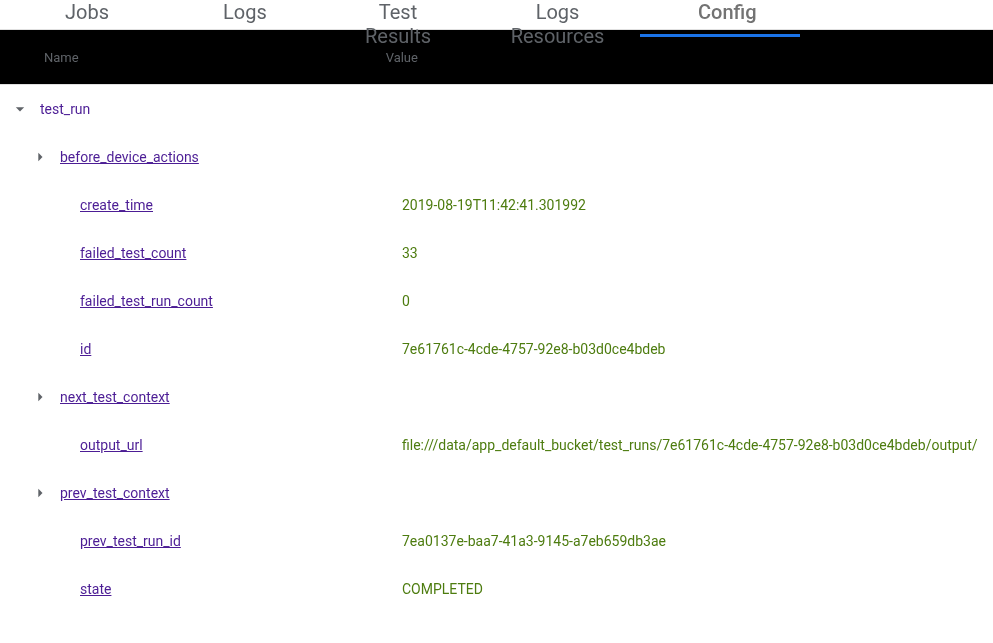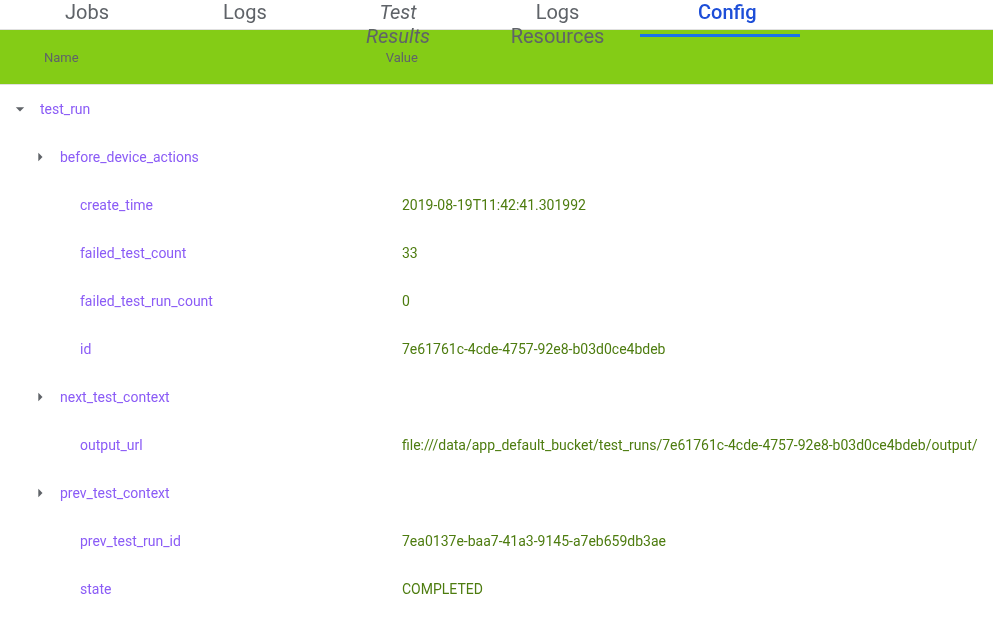--- a/index.html
+++ b/index.html
@@ -21,33 +21,33 @@
       align-items: flex-start;
     }
     .tab {
       padding: 0 0 10px 0;
       color: #5f6368;
       cursor: pointer;
       font-size: 20px;
       text-align: center;
     }
     .tab.active {
-      color: #1d4ed8;
+      color: #737373;
       font-weight: 500;
       border-bottom: 3px solid #1a73e8;
     }
     .tab-jobs { margin-left: 65px; width: 30px; }
     .tab-logs { margin-left: 128px; width: 32px; }
-    .tab-test-results { margin-left: 104px; width: 78px; font-style: italic; }
+    .tab-test-results { margin-left: 104px; width: 78px; }
     .tab-test-resources { margin-left: 72px; width: 97px; }
     .tab-config { margin-left: 92px; width: 44px; padding-left: 58px; padding-right: 58px; box-sizing: content-box; margin-left: 34px; }
 
     .header-row {
       display: flex;
-      background: #84cc16;
+      background: #000000;
       height: 55px;
       align-items: center;
       border-bottom: 1px solid #e0e0e0;
     }
     .header-name {
       margin-left: 44px;
       color: #5f6368;
       font-size: 13px;
     }
     .header-value {
@@ -79,27 +79,28 @@
       padding-left: 8px;
     }
     .tree-row.level-1 {
       padding-left: 28px;
     }
     .tree-row.level-1.no-chevron {
       padding-left: 64px;
     }
     .name-cell {
       width: 322px;
-      color: #8b5cf6;
+      color: #4c1d95;
     }
     .tree-row.level-0 .name-cell {
       margin-left: 8px;
     }
     .tree-row.level-1 .name-cell {
       margin-left: 8px;
+      text-decoration: underline;
     }
     .tree-row.level-1.no-chevron .name-cell {
       width: 322px;
       margin-left: 16px;
     }
     .value-cell {
       color: #4d7c0f;
       white-space: nowrap;
     }
   </style>

